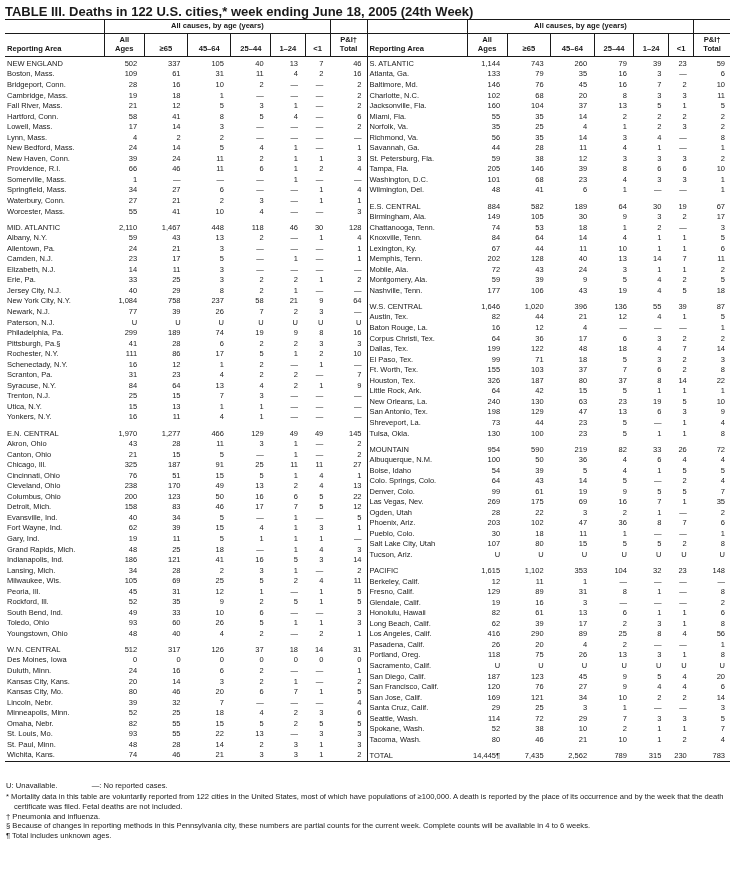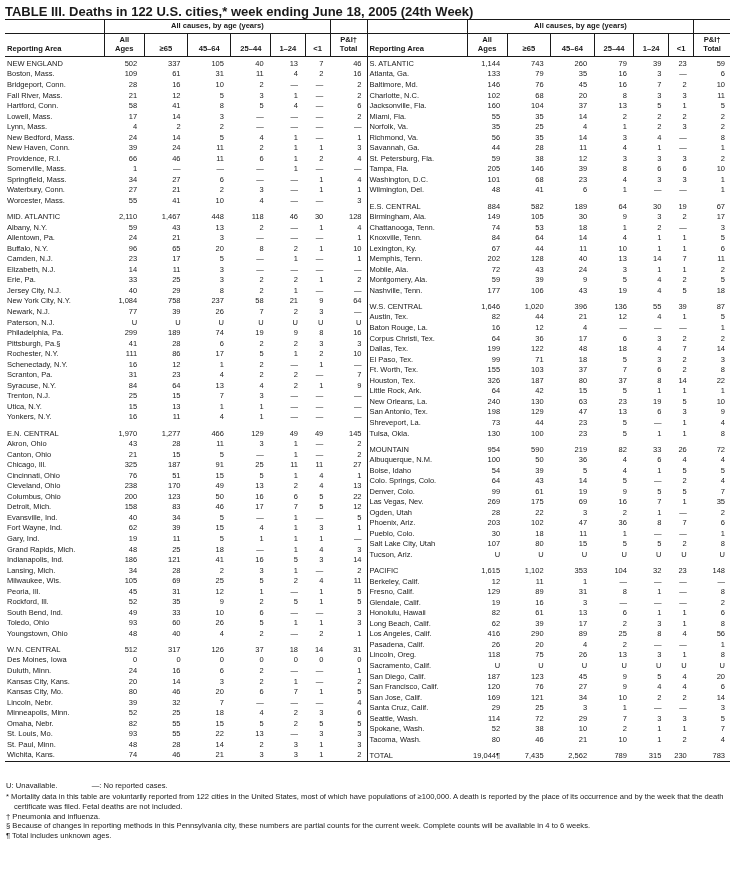--- a/index.html
+++ b/index.html
@@ -135,20 +135,30 @@
               <td class="area">Bridgeport, Conn.</td>
               <td class="num">28</td>
               <td class="num">16</td>
               <td class="num">10</td>
               <td class="num">2</td>
               <td class="num">—</td>
               <td class="num">—</td>
               <td class="num">2</td>
             </tr>
             <tr>
+              <td class="area">Cambridge, Mass.</td>
+              <td class="num">19</td>
+              <td class="num">18</td>
+              <td class="num">1</td>
+              <td class="num">—</td>
+              <td class="num">—</td>
+              <td class="num">—</td>
+              <td class="num">2</td>
+            </tr>
+            <tr>
               <td class="area">Fall River, Mass.</td>
               <td class="num">21</td>
               <td class="num">12</td>
               <td class="num">5</td>
               <td class="num">3</td>
               <td class="num">1</td>
               <td class="num">—</td>
               <td class="num">2</td>
             </tr>
             <tr>
@@ -276,30 +286,20 @@
             </tr>
             <tr>
               <td class="area">Allentown, Pa.</td>
               <td class="num">24</td>
               <td class="num">21</td>
               <td class="num">3</td>
               <td class="num">—</td>
               <td class="num">—</td>
               <td class="num">—</td>
               <td class="num">1</td>
-            </tr>
-            <tr>
-              <td class="area">Buffalo, N.Y.</td>
-              <td class="num">96</td>
-              <td class="num">65</td>
-              <td class="num">20</td>
-              <td class="num">8</td>
-              <td class="num">2</td>
-              <td class="num">1</td>
-              <td class="num">10</td>
             </tr>
             <tr>
               <td class="area">Camden, N.J.</td>
               <td class="num">23</td>
               <td class="num">17</td>
               <td class="num">5</td>
               <td class="num">—</td>
               <td class="num">1</td>
               <td class="num">—</td>
               <td class="num">1</td>
@@ -1352,21 +1352,21 @@
               <td class="area">Pasadena, Calif.</td>
               <td class="num">26</td>
               <td class="num">20</td>
               <td class="num">4</td>
               <td class="num">2</td>
               <td class="num">—</td>
               <td class="num">—</td>
               <td class="num">1</td>
             </tr>
             <tr>
-              <td class="area">Lincoln, Oreg.</td>
+              <td class="area">Portland, Oreg.</td>
               <td class="num">118</td>
               <td class="num">75</td>
               <td class="num">26</td>
               <td class="num">13</td>
               <td class="num">3</td>
               <td class="num">1</td>
               <td class="num">8</td>
             </tr>
             <tr>
               <td class="area">Sacramento, Calif.</td>
@@ -1446,21 +1446,21 @@
               <td class="num">10</td>
               <td class="num">1</td>
               <td class="num">2</td>
               <td class="num">4</td>
             </tr>
             <tr class="gap">
               <td colspan="8"></td>
             </tr>
             <tr>
               <td class="area">TOTAL</td>
-              <td class="num">19,044¶</td>
+              <td class="num">14,445¶</td>
               <td class="num">7,435</td>
               <td class="num">2,562</td>
               <td class="num">789</td>
               <td class="num">315</td>
               <td class="num">230</td>
               <td class="num">783</td>
             </tr>
           </tbody>
       </table>
     </div>

